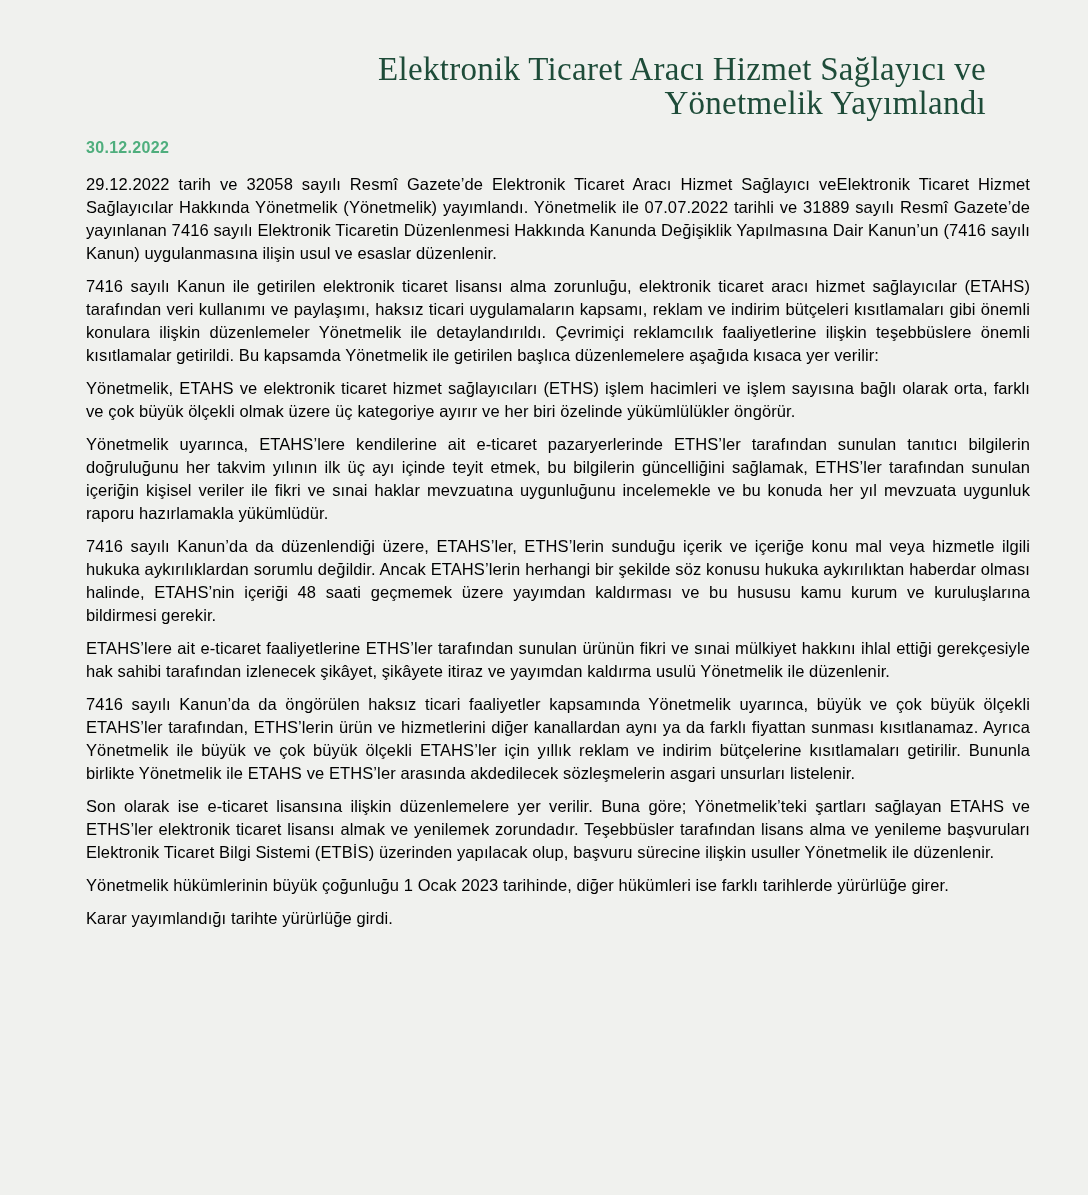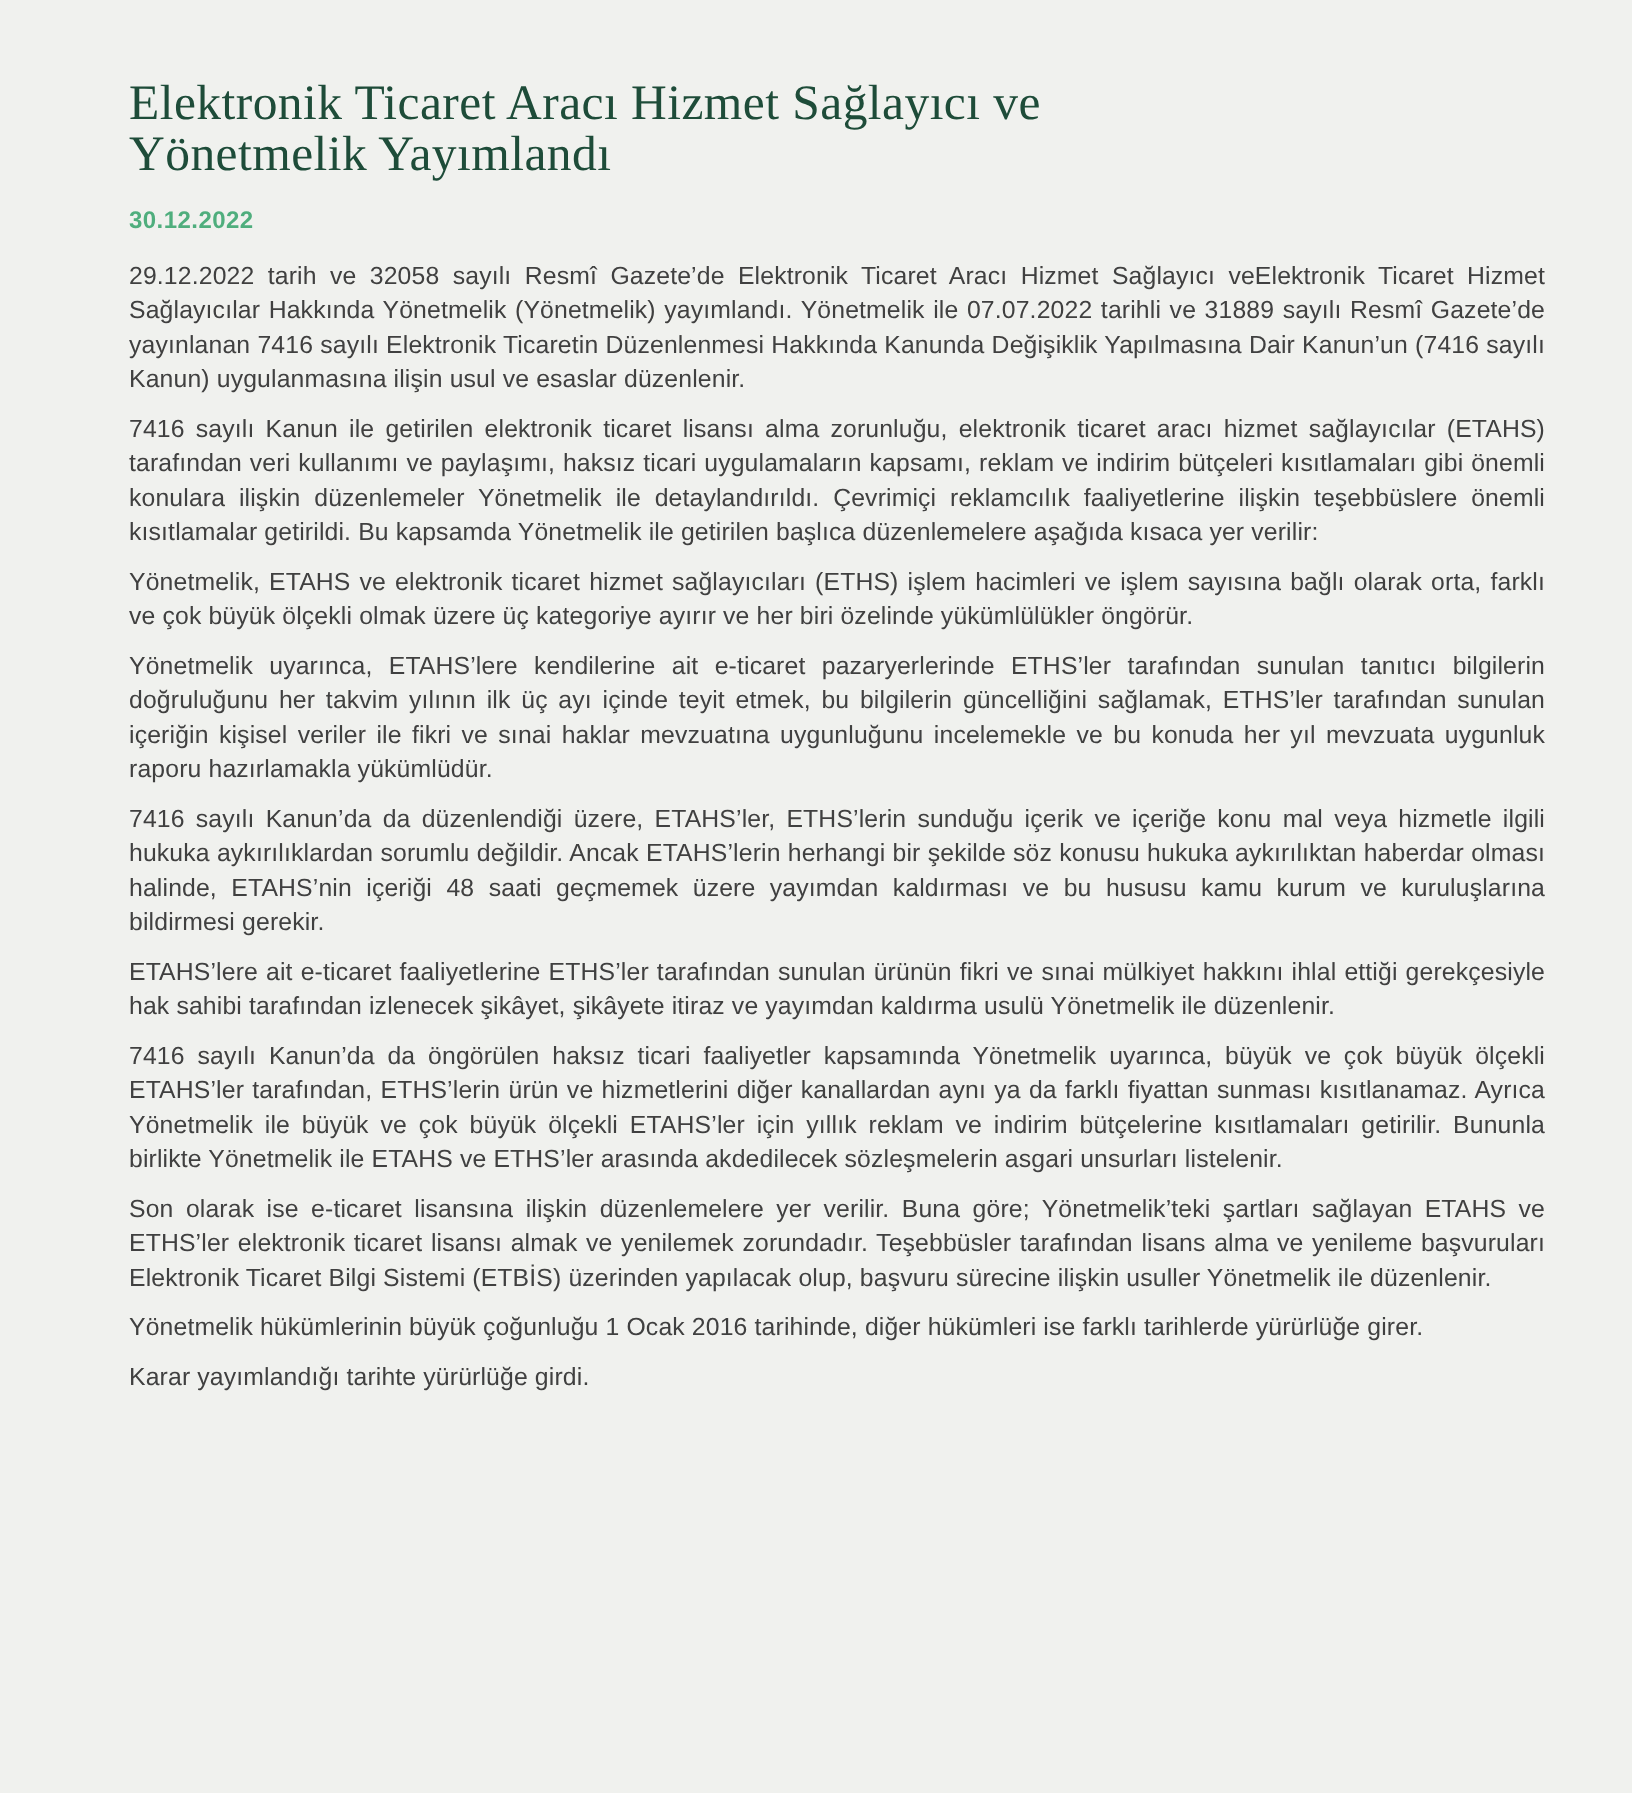--- a/index.html
+++ b/index.html
@@ -22,33 +22,34 @@
   }
   .title {
     margin: 0 0 19px 0;
     font-family: "Liberation Serif", serif;
     font-weight: 400;
     color: #1e4c39;
     font-size: 33px;
     line-height: 34px;
     letter-spacing: 0.3px;
     max-width: 900px;
+    text-align: right;
   }
   .title .t-line {
     display: block;
   }
   .date {
     color: #4fae7d;
     font-size: 16px;
     font-weight: 700;
     letter-spacing: 0.3px;
     margin: 0 0 16px 0;
   }
   .body-text {
-    color: #404040;
+    color: #000000;
     font-size: 16.5px;
     line-height: 23px;
     text-align: justify;
     letter-spacing: 0.1px;
   }
   .body-text p.para {
     margin: 0 0 10px 0;
   }
   .body-text p.para:last-child {
     margin-bottom: 0;
@@ -68,16 +69,16 @@
 
   <main class="body-text">
       <p class="para">29.12.2022 tarih ve 32058 sayılı Resmî Gazete’de Elektronik Ticaret Aracı Hizmet Sağlayıcı veElektronik Ticaret Hizmet Sağlayıcılar Hakkında Yönetmelik (Yönetmelik) yayımlandı. Yönetmelik ile 07.07.2022 tarihli ve 31889 sayılı Resmî Gazete’de yayınlanan 7416 sayılı Elektronik Ticaretin Düzenlenmesi Hakkında Kanunda Değişiklik Yapılmasına Dair Kanun’un (7416 sayılı Kanun) uygulanmasına ilişin usul ve esaslar düzenlenir.</p>
       <p class="para">7416 sayılı Kanun ile getirilen elektronik ticaret lisansı alma zorunluğu, elektronik ticaret aracı hizmet sağlayıcılar (ETAHS) tarafından veri kullanımı ve paylaşımı, haksız ticari uygulamaların kapsamı, reklam ve indirim bütçeleri kısıtlamaları gibi önemli konulara ilişkin düzenlemeler Yönetmelik ile detaylandırıldı. Çevrimiçi reklamcılık faaliyetlerine ilişkin teşebbüslere önemli kısıtlamalar getirildi. Bu kapsamda Yönetmelik ile getirilen başlıca düzenlemelere aşağıda kısaca yer verilir:</p>
       <p class="para">Yönetmelik, ETAHS ve elektronik ticaret hizmet sağlayıcıları (ETHS) işlem hacimleri ve işlem sayısına bağlı olarak orta, farklı ve çok büyük ölçekli olmak üzere üç kategoriye ayırır ve her biri özelinde yükümlülükler öngörür.</p>
       <p class="para">Yönetmelik uyarınca,  ETAHS’lere kendilerine ait e-ticaret pazaryerlerinde ETHS’ler tarafından sunulan tanıtıcı bilgilerin doğruluğunu her takvim yılının ilk üç ayı içinde teyit etmek, bu bilgilerin güncelliğini sağlamak, ETHS’ler tarafından sunulan içeriğin kişisel veriler ile fikri ve sınai haklar mevzuatına uygunluğunu incelemekle ve bu konuda her yıl mevzuata uygunluk raporu hazırlamakla yükümlüdür.</p>
       <p class="para">7416 sayılı Kanun’da da düzenlendiği üzere, ETAHS’ler, ETHS’lerin sunduğu içerik ve içeriğe konu mal veya hizmetle ilgili hukuka aykırılıklardan sorumlu değildir. Ancak ETAHS’lerin herhangi bir şekilde söz konusu hukuka aykırılıktan haberdar olması halinde, ETAHS’nin içeriği 48 saati geçmemek üzere yayımdan kaldırması ve bu hususu kamu kurum ve kuruluşlarına bildirmesi gerekir.</p>
       <p class="para">ETAHS’lere ait e-ticaret faaliyetlerine ETHS’ler tarafından sunulan ürünün fikri ve sınai mülkiyet hakkını ihlal ettiği gerekçesiyle hak sahibi tarafından izlenecek şikâyet, şikâyete itiraz ve yayımdan kaldırma usulü Yönetmelik ile düzenlenir.</p>
       <p class="para">7416 sayılı Kanun’da da öngörülen haksız ticari faaliyetler kapsamında Yönetmelik uyarınca, büyük ve çok büyük ölçekli ETAHS’ler tarafından, ETHS’lerin ürün ve hizmetlerini diğer kanallardan aynı ya da farklı fiyattan sunması kısıtlanamaz. Ayrıca Yönetmelik ile büyük ve çok büyük ölçekli ETAHS’ler için yıllık reklam ve indirim bütçelerine kısıtlamaları getirilir. Bununla birlikte Yönetmelik ile ETAHS ve ETHS’ler arasında akdedilecek sözleşmelerin asgari unsurları listelenir.</p>
       <p class="para">Son olarak ise e-ticaret lisansına ilişkin düzenlemelere yer verilir. Buna göre; Yönetmelik’teki şartları sağlayan ETAHS ve ETHS’ler elektronik ticaret lisansı almak ve yenilemek zorundadır. Teşebbüsler tarafından lisans alma ve yenileme başvuruları Elektronik Ticaret Bilgi Sistemi (ETBİS) üzerinden yapılacak olup, başvuru sürecine ilişkin usuller Yönetmelik ile düzenlenir.</p>
-      <p class="para">Yönetmelik hükümlerinin büyük çoğunluğu 1 Ocak 2016 tarihinde, diğer hükümleri ise farklı tarihlerde yürürlüğe girer.</p>
+      <p class="para">Yönetmelik hükümlerinin büyük çoğunluğu 1 Ocak 2023 tarihinde, diğer hükümleri ise farklı tarihlerde yürürlüğe girer.</p>
       <p class="para">Karar yayımlandığı tarihte yürürlüğe girdi.</p>
     </main>
 </div>
 
 </body></html>

